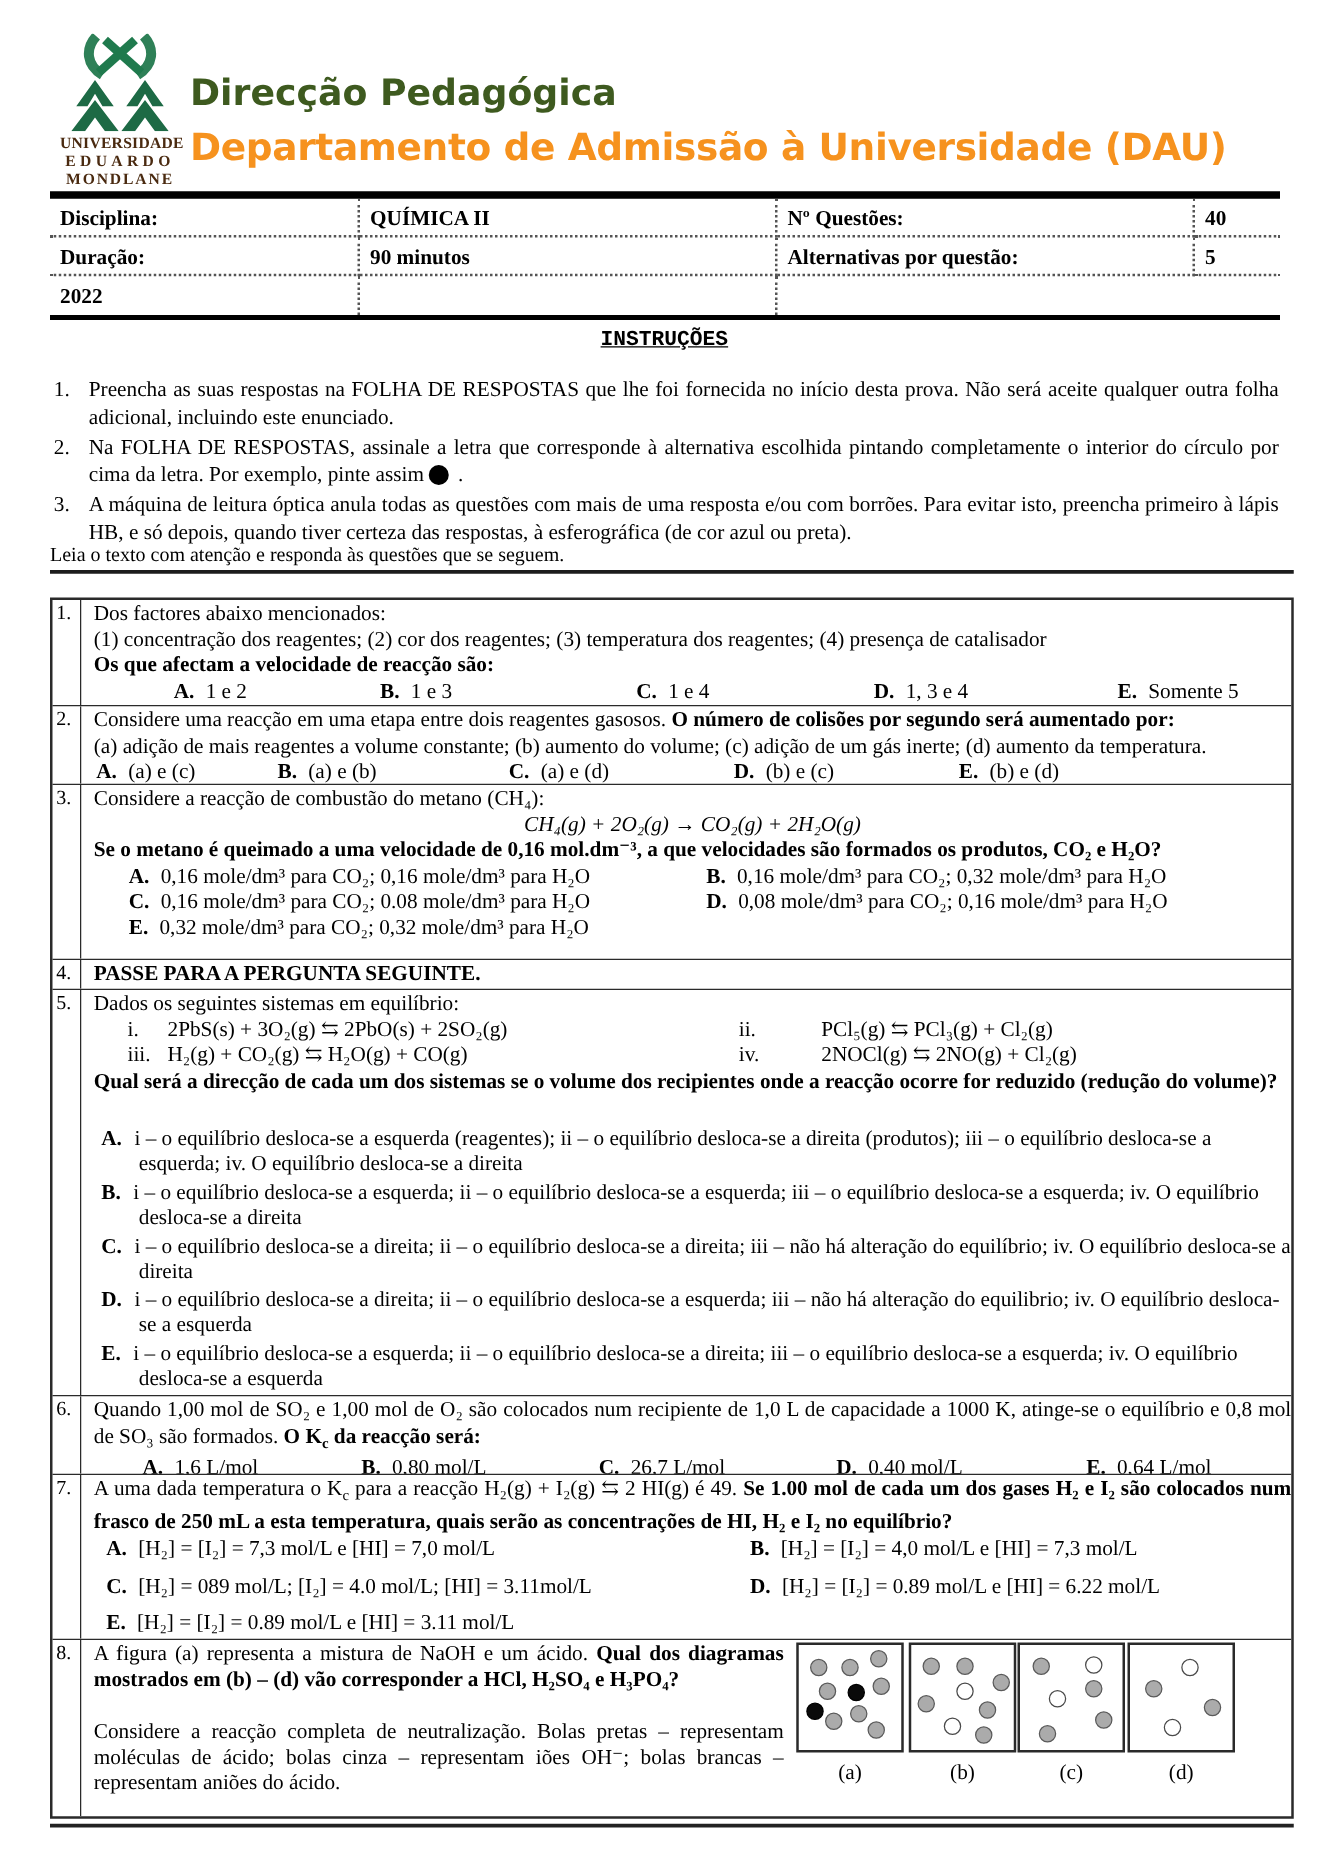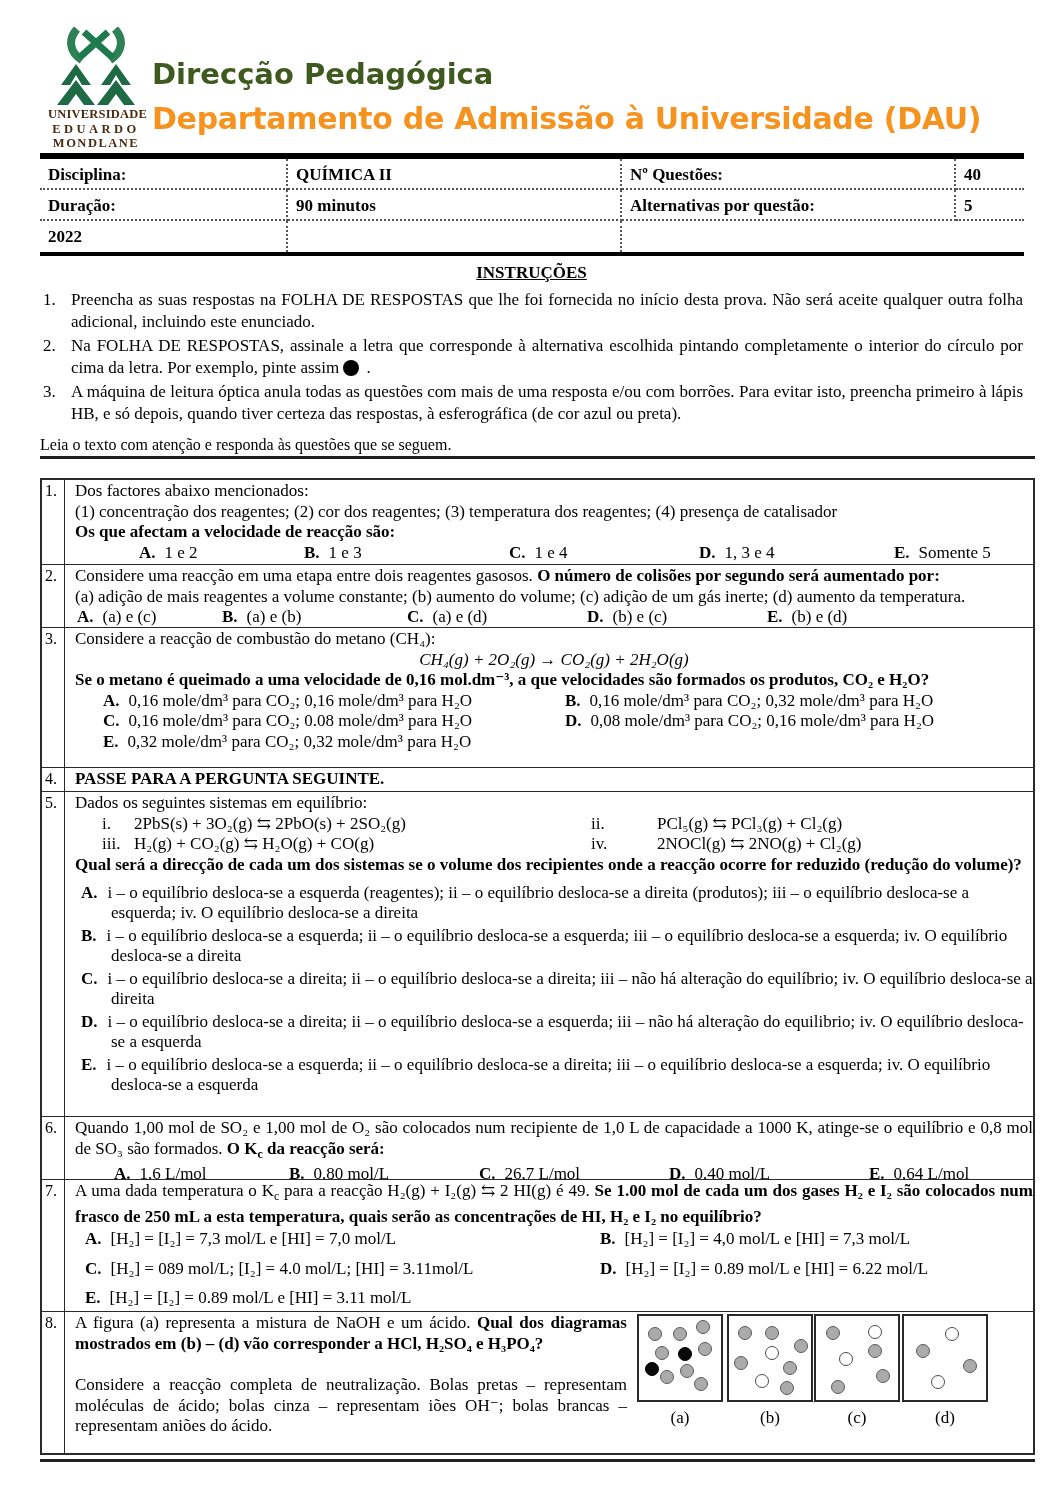--- a/index.html
+++ b/index.html
@@ -25,21 +25,21 @@
 
   
   .info{position:absolute;left:40px;top:153px;width:984px;border-top:6px solid #000;border-bottom:4px solid #000;}
   .info-grid{display:grid;grid-template-columns:248px 334px 334px 68px;}
   .ic{height:31px;padding:6px 4px 0 8px;font-weight:bold;font-size:17px;white-space:nowrap;overflow:hidden;}
   .ic.br{border-right:2px dotted #555;}
   .ic.bb{border-bottom:2px dotted #555;}
 
   
   .instr{position:absolute;left:40px;top:262px;width:983px;font-size:17px;line-height:22px;}
-  .instr-title{text-align:center;font-weight:bold;text-decoration:underline;margin-bottom:5px;}
+  .instr-title{text-align:center;font-weight:bold;text-decoration:underline;margin-bottom:17px;font-family:Liberation Mono, monospace;}
   .ins-item{position:relative;padding-left:31px;text-align:justify;margin-bottom:2px;}
   .ins-num{position:absolute;left:3px;}
   .dot{display:inline-block;width:16px;height:16px;border-radius:50%;background:#000;
        vertical-align:-3px;margin:0 3px 0 4px;}
   .lead{position:absolute;left:40px;top:436px;font-size:16px;}
   .divider{position:absolute;left:40px;top:456px;width:995px;height:3px;background:#1c1c1c;}
 
   
   .qtable{position:absolute;left:40px;top:478px;width:995px;border:2px solid var(--line);}
   .qrow{display:flex;border-bottom:1px solid var(--line);overflow:hidden;}
@@ -49,21 +49,21 @@
   .b{font-weight:bold;}
   .just{text-align:justify;}
   .eq{font-style:italic;text-align:center;}
   .opt b{margin-right:9px;}
   .optrow5{display:grid;}
   .cols-q1{padding-left:64px;grid-template-columns:165px 205px 190px 195px 1fr;}
   .cols-q2{padding-left:2px;grid-template-columns:145px 185px 180px 180px 1fr;}
   .cols-q6{padding-left:39px;grid-template-columns:175px 190px 190px 200px 1fr;}
   .optrow2a{display:grid;grid-template-columns:462px 1fr;padding-left:28px;}
   .sysgrid{display:grid;grid-template-columns:32px 457px 66px 1fr;padding-left:27px;}
-  .q5opts{margin-top:8px;}
+  .q5opts{margin-top:26px;}
   .q5opt{margin-left:6px;padding-left:30px;text-indent:-30px;line-height:20px;margin-bottom:3px;}
   .q5opt b{margin-right:10px;}
   .q7grid{display:grid;grid-template-columns:515px 1fr;padding-left:10px;}
   .q7grid + .q7grid{margin-top:9px;}
   .q7grid.first{margin-top:2px;}
   .q8text{width:552px;text-align:justify;}
   .q8p2{margin-top:21px;}
   .diags{position:absolute;left:572px;top:2px;width:360px;height:130px;}
   .dwrap{position:absolute;top:0;}
   .diag-box{position:relative;width:86px;height:88px;border:2px solid var(--line);background:#fff;}

